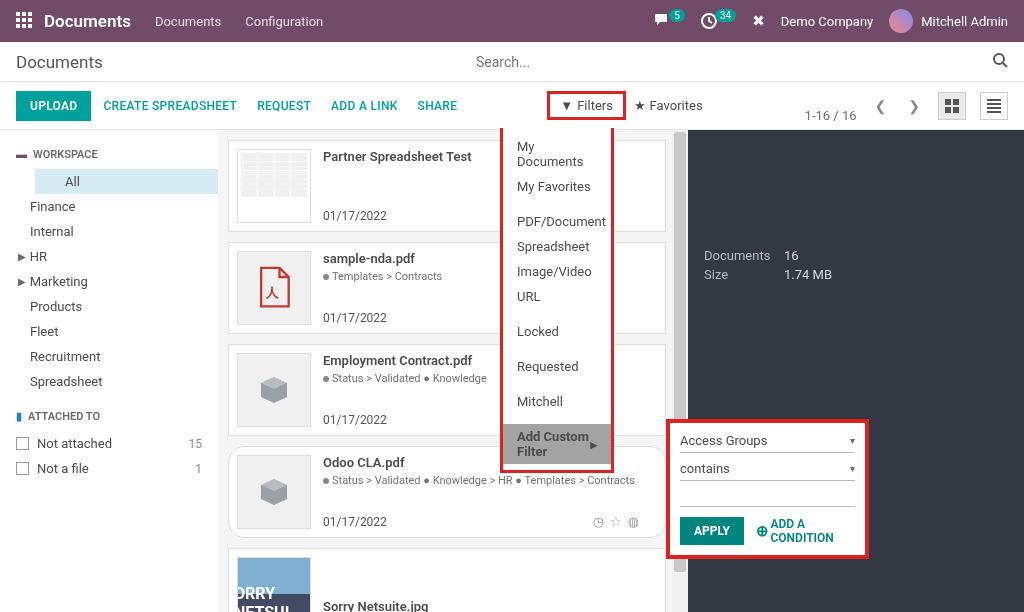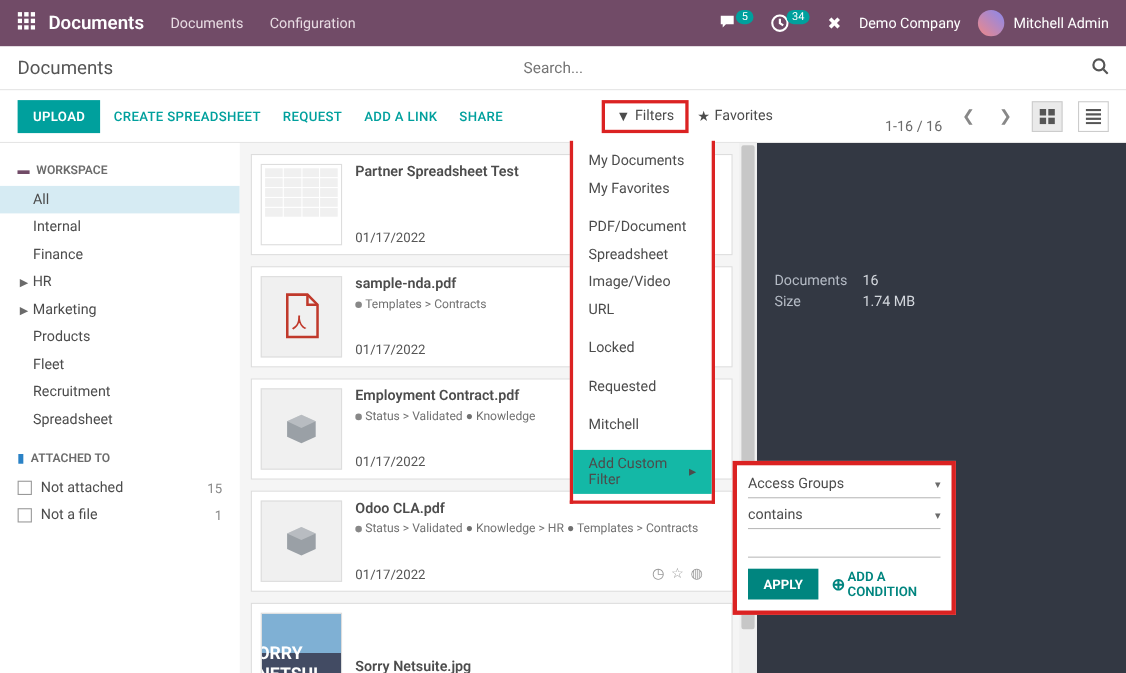--- a/index.html
+++ b/index.html
@@ -23,33 +23,33 @@
 .btn-primary { background: #00a09d; color: #fff; border: none; padding: 8px 14px; font-size: 12px; font-weight: 600; letter-spacing: .3px; cursor: pointer; margin-right: 12px; }
 .btn-link { color: #00a09d; font-size: 12px; font-weight: 500; margin-right: 20px; cursor: pointer; letter-spacing: .3px; }
 
 .toolbar-right { margin-left: auto; display: flex; align-items: center; gap: 14px; }
 .pager { color: #6b6b6b; font-size: 13px; margin-top: 20px; }
 .pager-arrow { color: #888; cursor: pointer; padding: 0 4px; font-size: 14px; }
 .view-btn { border: 1px solid #ccc; width: 28px; height: 28px; display: inline-flex; align-items: center; justify-content: center; cursor: pointer; }
 .view-btn.active { background: #eaeaea; }
 
 .filters-btn { display: inline-flex; align-items: center; gap: 4px; border: 3px solid #db2222; padding: 4px 10px; font-size: 13px; color: #4c4c4c; cursor: pointer; }
-.filters-dropdown { position: absolute; left: 518px; top: 46px; width: 132px; background: #fff; border: 3px solid #db2222; border-top: none; padding: 6px 0; z-index: 20; }
+.filters-dropdown { position: absolute; left: 500px; top: 46px; width: 114px; background: #fff; border: 3px solid #db2222; border-top: none; padding: 6px 0; z-index: 20; }
 .filters-dropdown .fd-item { padding: 5px 14px; font-size: 13px; cursor: pointer; }
 .filters-dropdown .fd-sep { height: 10px; }
-.filters-dropdown .fd-item.hover { background: #14b8a6; display: flex; justify-content: flex-start; align-items: center; }
+.filters-dropdown .fd-item.hover { background: #a3a3a3; display: flex; justify-content: flex-start; align-items: center; font-weight: bold; }
 
 .favorites-btn { display: inline-flex; align-items: center; gap: 4px; font-size: 13px; color: #4c4c4c; margin-left: 8px; cursor: pointer; }
 
 .content { display: flex; height: calc(612px - 42px - 40px - 48px); }
 .sidebar { width: 218px; border-right: 0px solid #e5e5e5; padding: 14px 0; overflow: auto; }
 .ws-header { font-size: 11px; font-weight: 600; color: #6b6b6b; padding: 4px 16px 8px; display: flex; align-items: center; gap: 6px; }
 .ws-item { padding: 5px 16px 5px 30px; font-size: 13px; color: #4c4c4c; cursor: pointer; display: flex; align-items: center; }
 .ws-item .caret { margin-right: 4px; margin-left: -12px; color: #6b6b6b; font-size: 10px; }
-.ws-item.active { background: #d6ebf3; }
+.ws-item.active { background: #d6ebf3; margin-left: 35px; }
 .attached-header { font-size: 11px; font-weight: 600; color: #6b6b6b; padding: 16px 16px 8px; display: flex; align-items: center; gap: 6px; }
 .attached-item { display: flex; align-items: center; padding: 5px 16px; font-size: 13px; color: #4c4c4c; cursor: pointer; }
 .attached-item .chk { width: 13px; height: 13px; border: 1px solid #999; margin-right: 8px; }
 .attached-item .count { margin-left: auto; color: #888; font-size: 12px; }
 
 .doc-list { flex: 1; background: #f5f5f5; position: relative; overflow: hidden; padding: 6px 0; width: 454px; }
 .doc-scroll { position: absolute; right: 0; top: 0; width: 16px; height: 100%; background:#f0f0f0; }
 .doc-scroll .thumb { width: 12px; margin: 2px auto; background:#c7c7c7; border-radius: 2px; height: 440px; }
 
 .doc-card { background: #fff; border: 1px solid #ddd; margin: 4px 22px 10px 10px; display: flex; padding: 8px; gap: 12px; }
@@ -206,24 +206,24 @@
 
   <div class="sidebar">
     <div class="ws-header">
       <span style="color:#714b67;">▬</span>
       <span>WORKSPACE</span>
     </div>
     <div class="ws-item active">
         <span>All</span>
       </div>
     <div class="ws-item">
+        <span>Finance</span>
+      </div>
+    <div class="ws-item">
         <span>Internal</span>
-      </div>
-    <div class="ws-item">
-        <span>Finance</span>
       </div>
     <div class="ws-item">
         <span class="caret">▶</span>
         <span>HR</span>
       </div>
     <div class="ws-item">
         <span class="caret">▶</span>
         <span>Marketing</span>
       </div>
     <div class="ws-item">
@@ -309,21 +309,21 @@
             <path fill="#fff" opacity=".3" d="M4 10l13 6 13-6-13-6z"></path>
           </svg>
       </div>
       <div class="doc-body">
         <div class="doc-title">Employment Contract.pdf</div>
         <div class="doc-tags"><span class="dot"></span><span>Status &gt; Validated ● Knowledge</span></div>
         <div class="doc-date">01/17/2022</div>
       </div>
     </div>
 
-    <div class="doc-card" style="position:relative;">
+    <div class="doc-card" style="position:relative;border-radius:16px;">
       <div class="doc-thumb box">
         <svg viewBox="0 0 34 34">
             <path fill="#9aa0a6" d="M4 10l13-6 13 6v14l-13 6-13-6z"></path>
             <path fill="#fff" opacity=".3" d="M4 10l13 6 13-6-13-6z"></path>
           </svg>
       </div>
       <div class="doc-body">
         <div class="doc-title">Odoo CLA.pdf</div>
         <div class="doc-tags"><span class="dot"></span><span>Status &gt; Validated ● Knowledge &gt; HR ● Templates &gt; Contracts</span></div>
         <div class="doc-date">01/17/2022</div>

